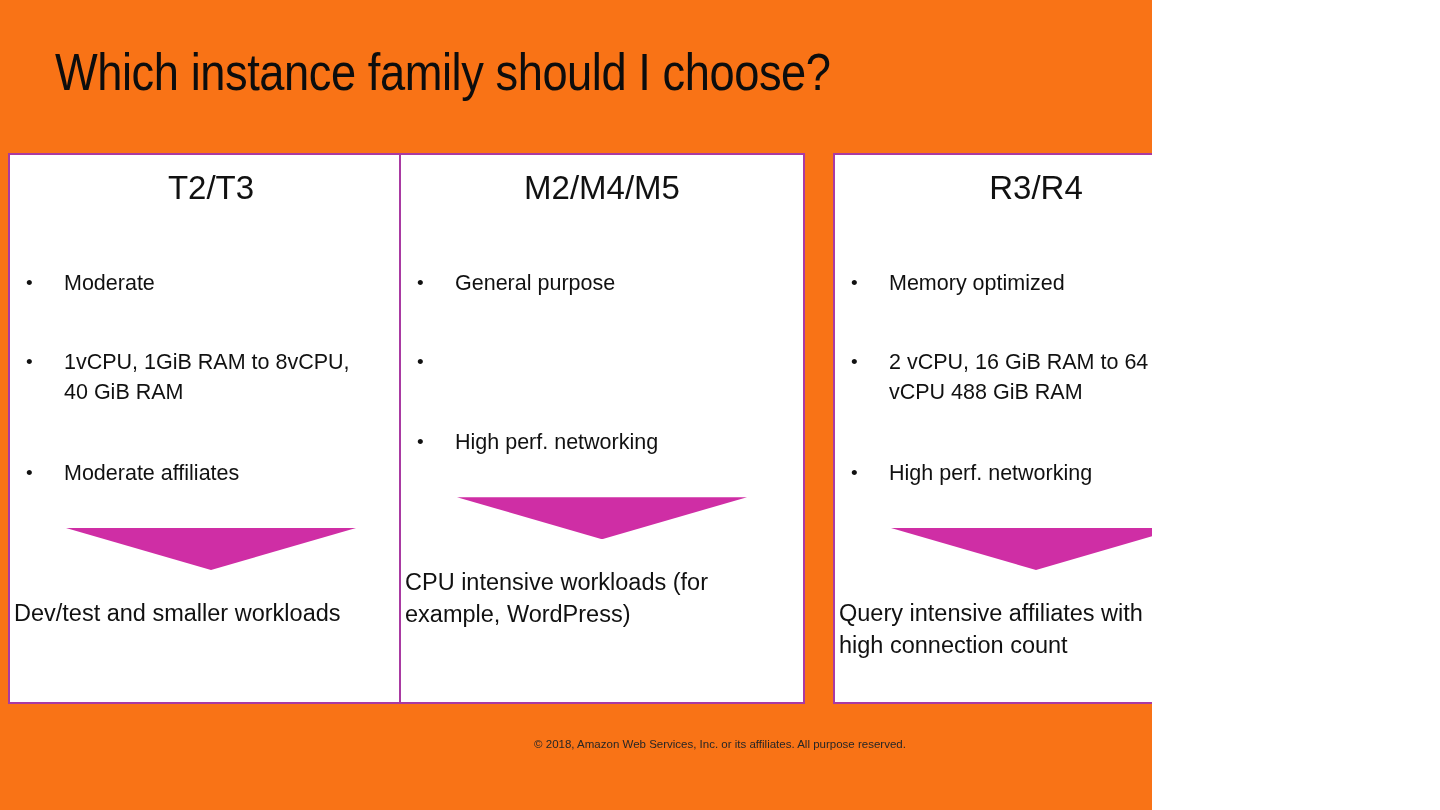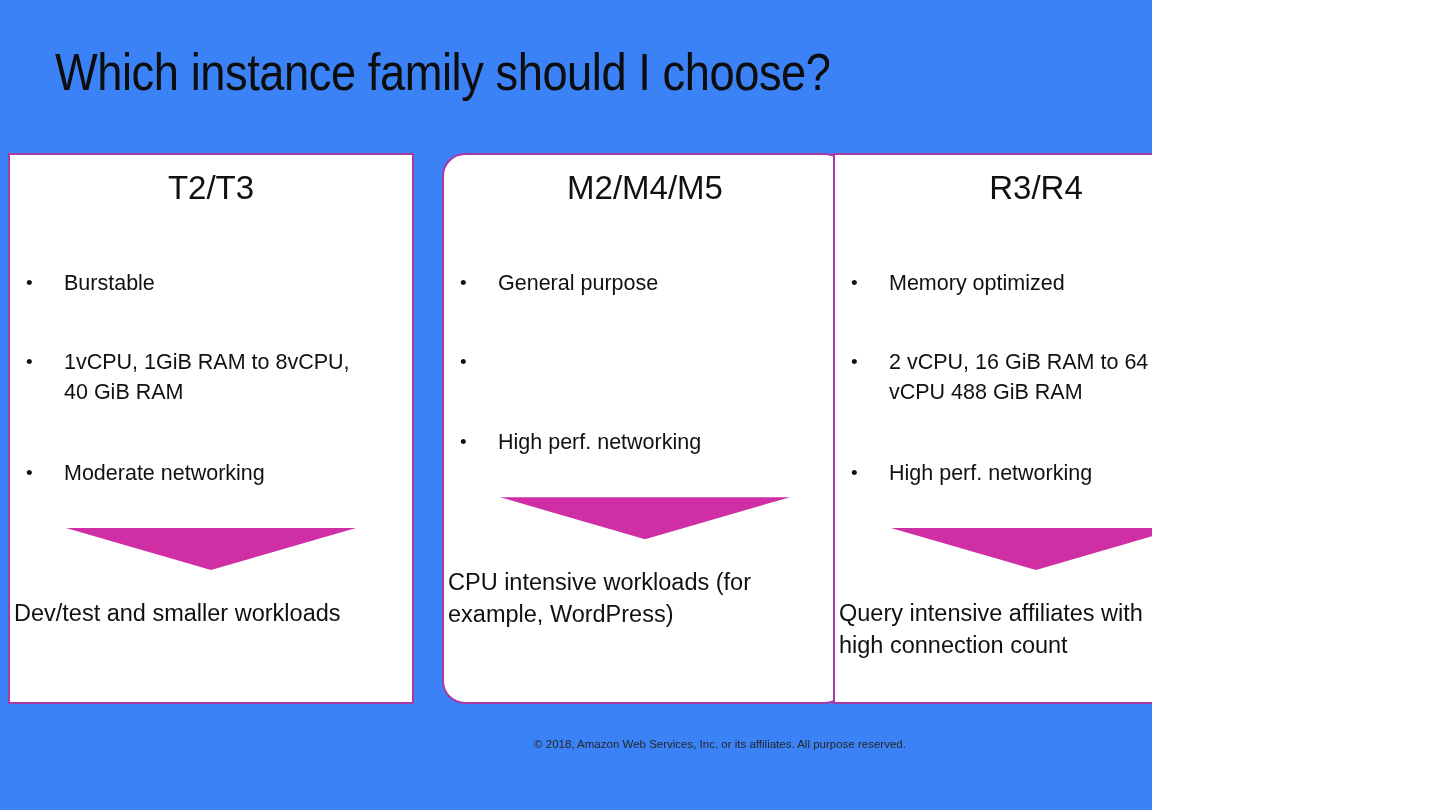--- a/index.html
+++ b/index.html
@@ -6,21 +6,21 @@
     margin: 0;
     padding: 0;
     background: #ffffff;
     font-family: "Liberation Sans", sans-serif;
     color: var(--text, #1a1a1a);
   }
   .slide {
     position: relative;
     width: 1152px;
     height: 810px;
-    background: #3b82f6;
+    background: #f97316;
     overflow: hidden;
   }
 
   
   .page-title {
     position: absolute;
     left: 55px;
     top: 44px;
     margin: 0;
     font-size: 52px;
@@ -37,21 +37,21 @@
   .box {
     position: absolute;
     top: 153px;
     width: 406px;
     height: 551px;
     border: 2px solid var(--box-border, #A93AA2);
     background: #ffffff;
     box-sizing: border-box;
   }
   .box-1 { left: 8px;   }
-  .box-2 { left: 442px; border-radius: 23px; }
+  .box-2 { left: 399px; }
   .box-3 { left: 833px; }
 
   .box-title {
     margin: 13px 0 0 0;
     text-align: center;
     font-size: 33px;
     font-weight: 400;
     line-height: 1.2;
     color: #111;
   }
@@ -161,30 +161,30 @@
 <body>
 
 <div class="slide">
 
   <h1 class="page-title">Which instance family should I choose?</h1>
 
   <section class="box box-1">
     <h2 class="box-title">T2/T3</h2>
     <div class="bullet bullet-1">
       <span class="marker">•</span>
-      <span class="btext">Burstable</span>
+      <span class="btext">Moderate</span>
     </div>
     <div class="bullet bullet-2">
       <span class="marker">•</span>
       <span class="btext">1vCPU, 1GiB RAM to 8vCPU,
 40 GiB RAM</span>
     </div>
     <div class="bullet bullet-3">
       <span class="marker">•</span>
-      <span class="btext">Moderate networking</span>
+      <span class="btext">Moderate affiliates</span>
     </div>
     <div class="arrow-down"></div>
     <div class="conclusion">Dev/test and smaller workloads</div>
   </section>
 
   <section class="box box-2">
     <h2 class="box-title">M2/M4/M5</h2>
     <div class="bullet bullet-1">
       <span class="marker">•</span>
       <span class="btext">General purpose</span>

